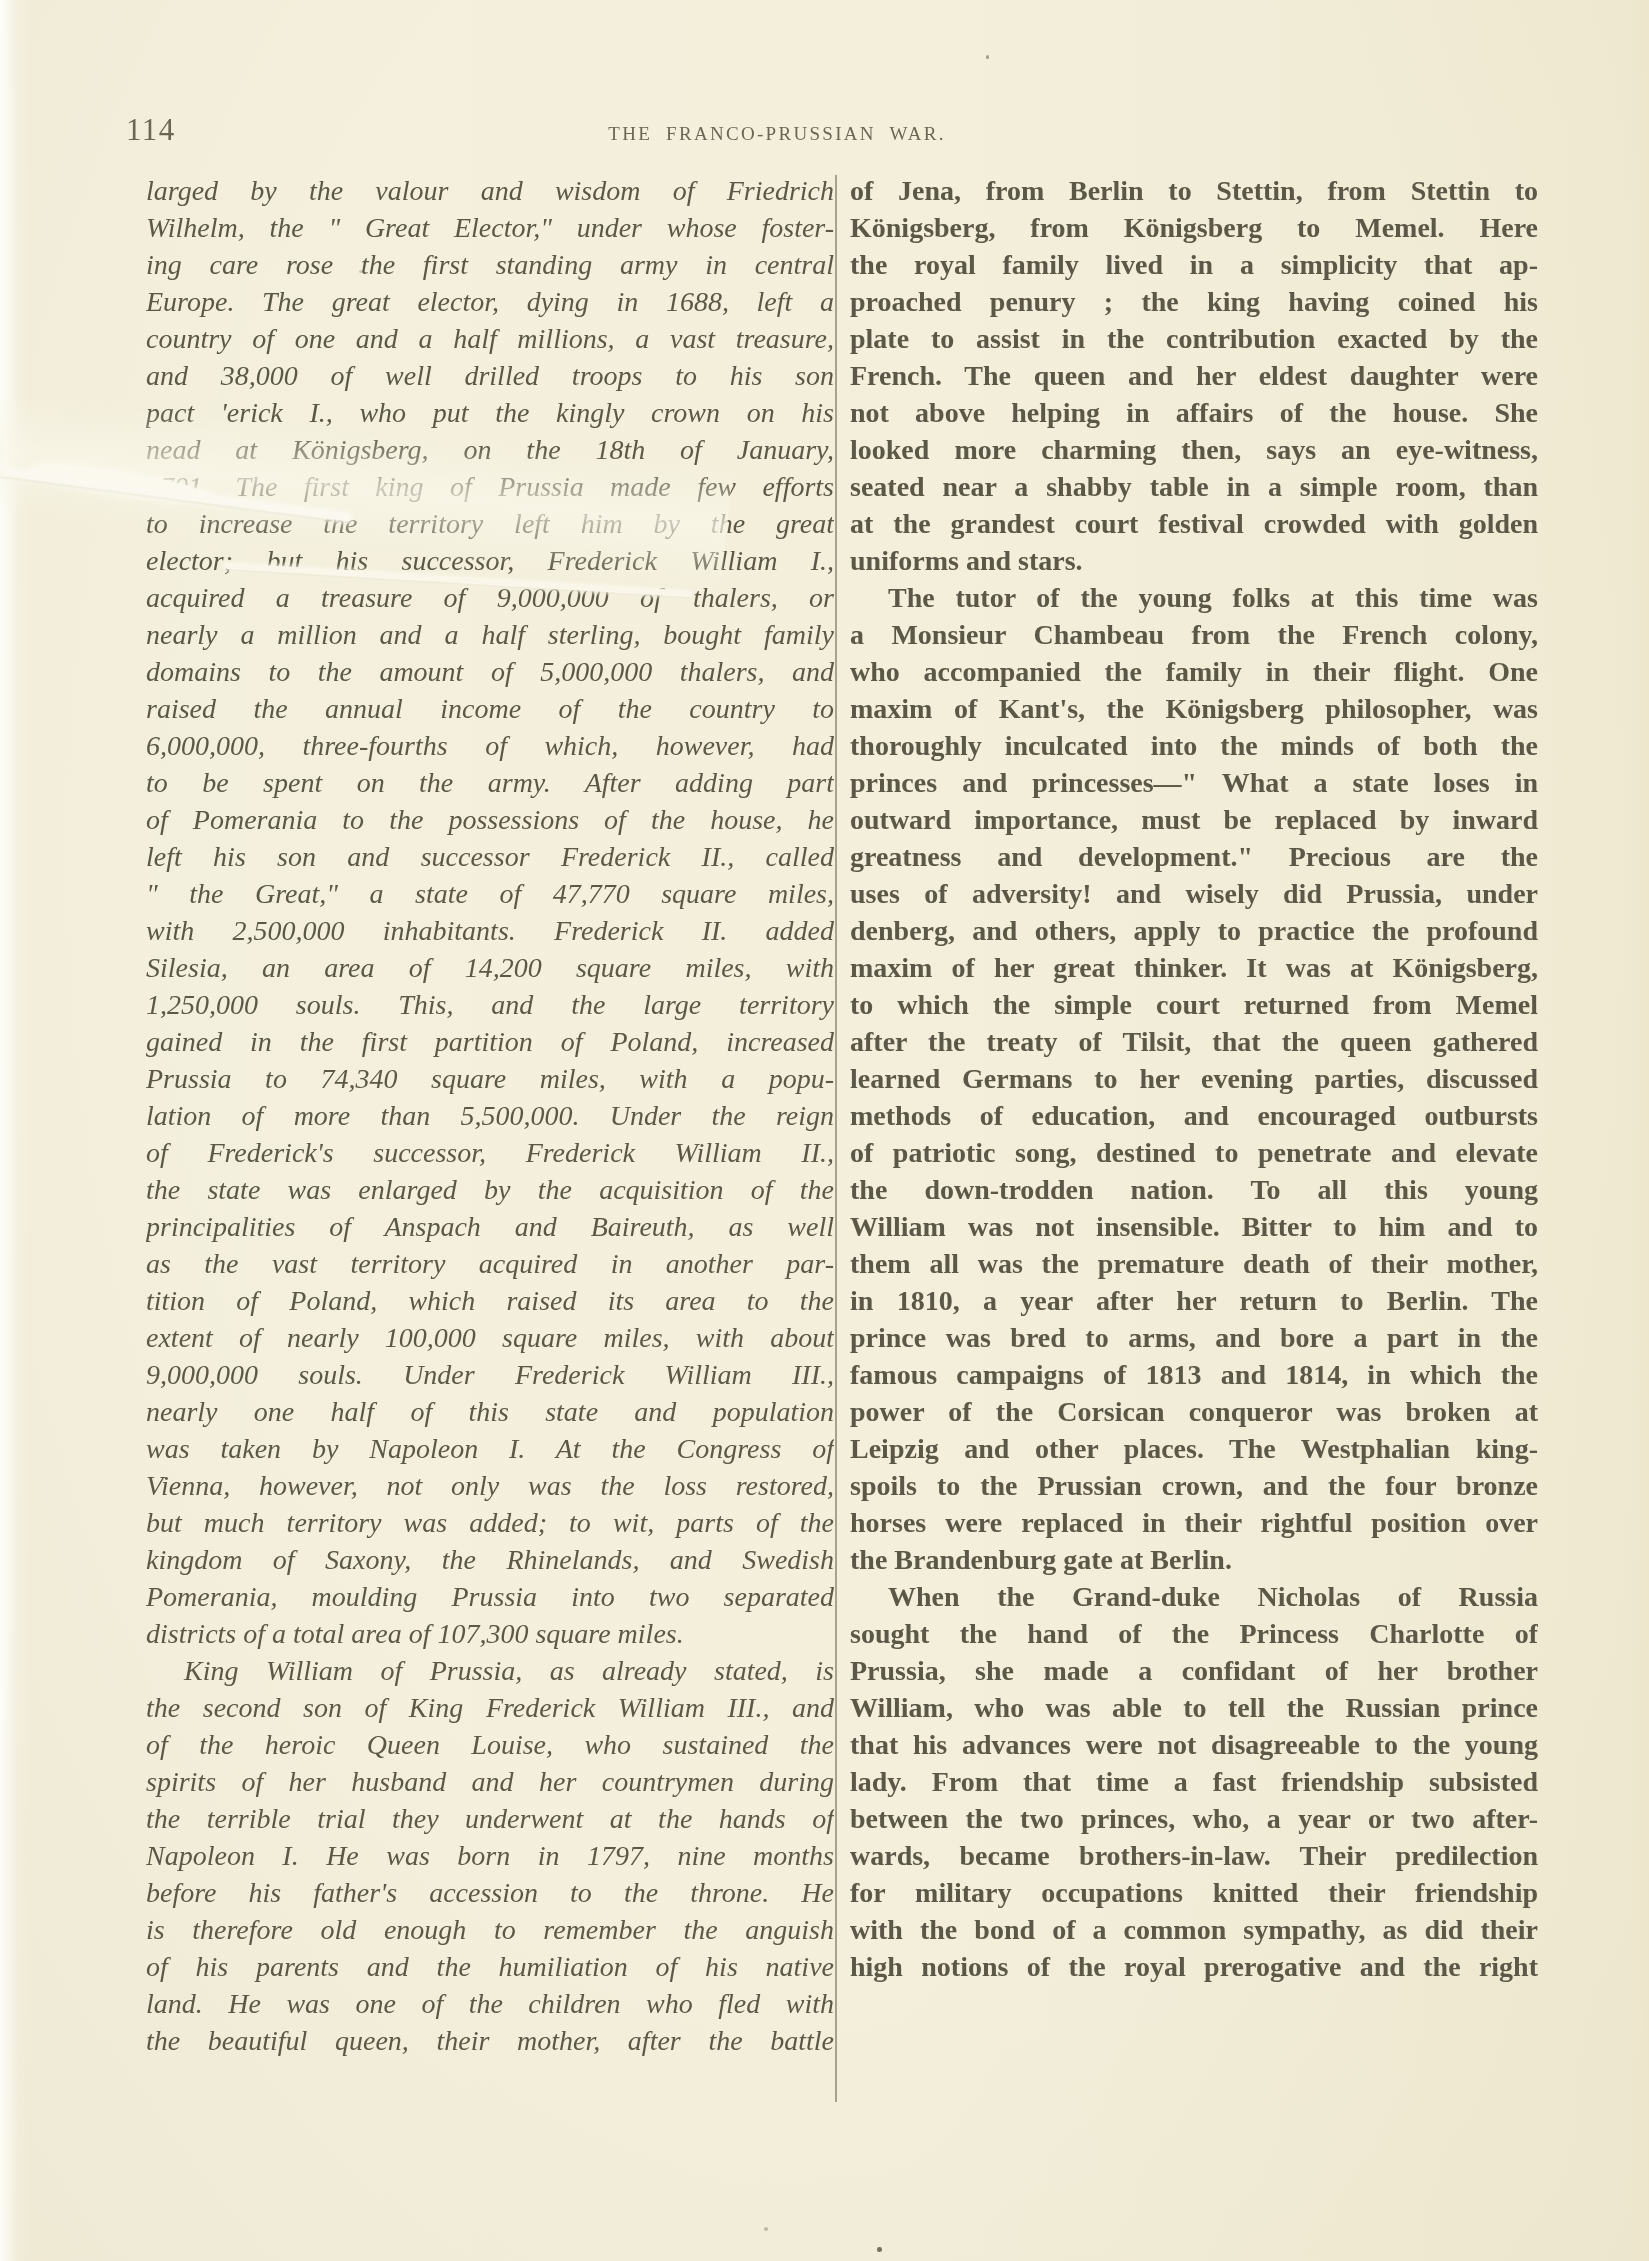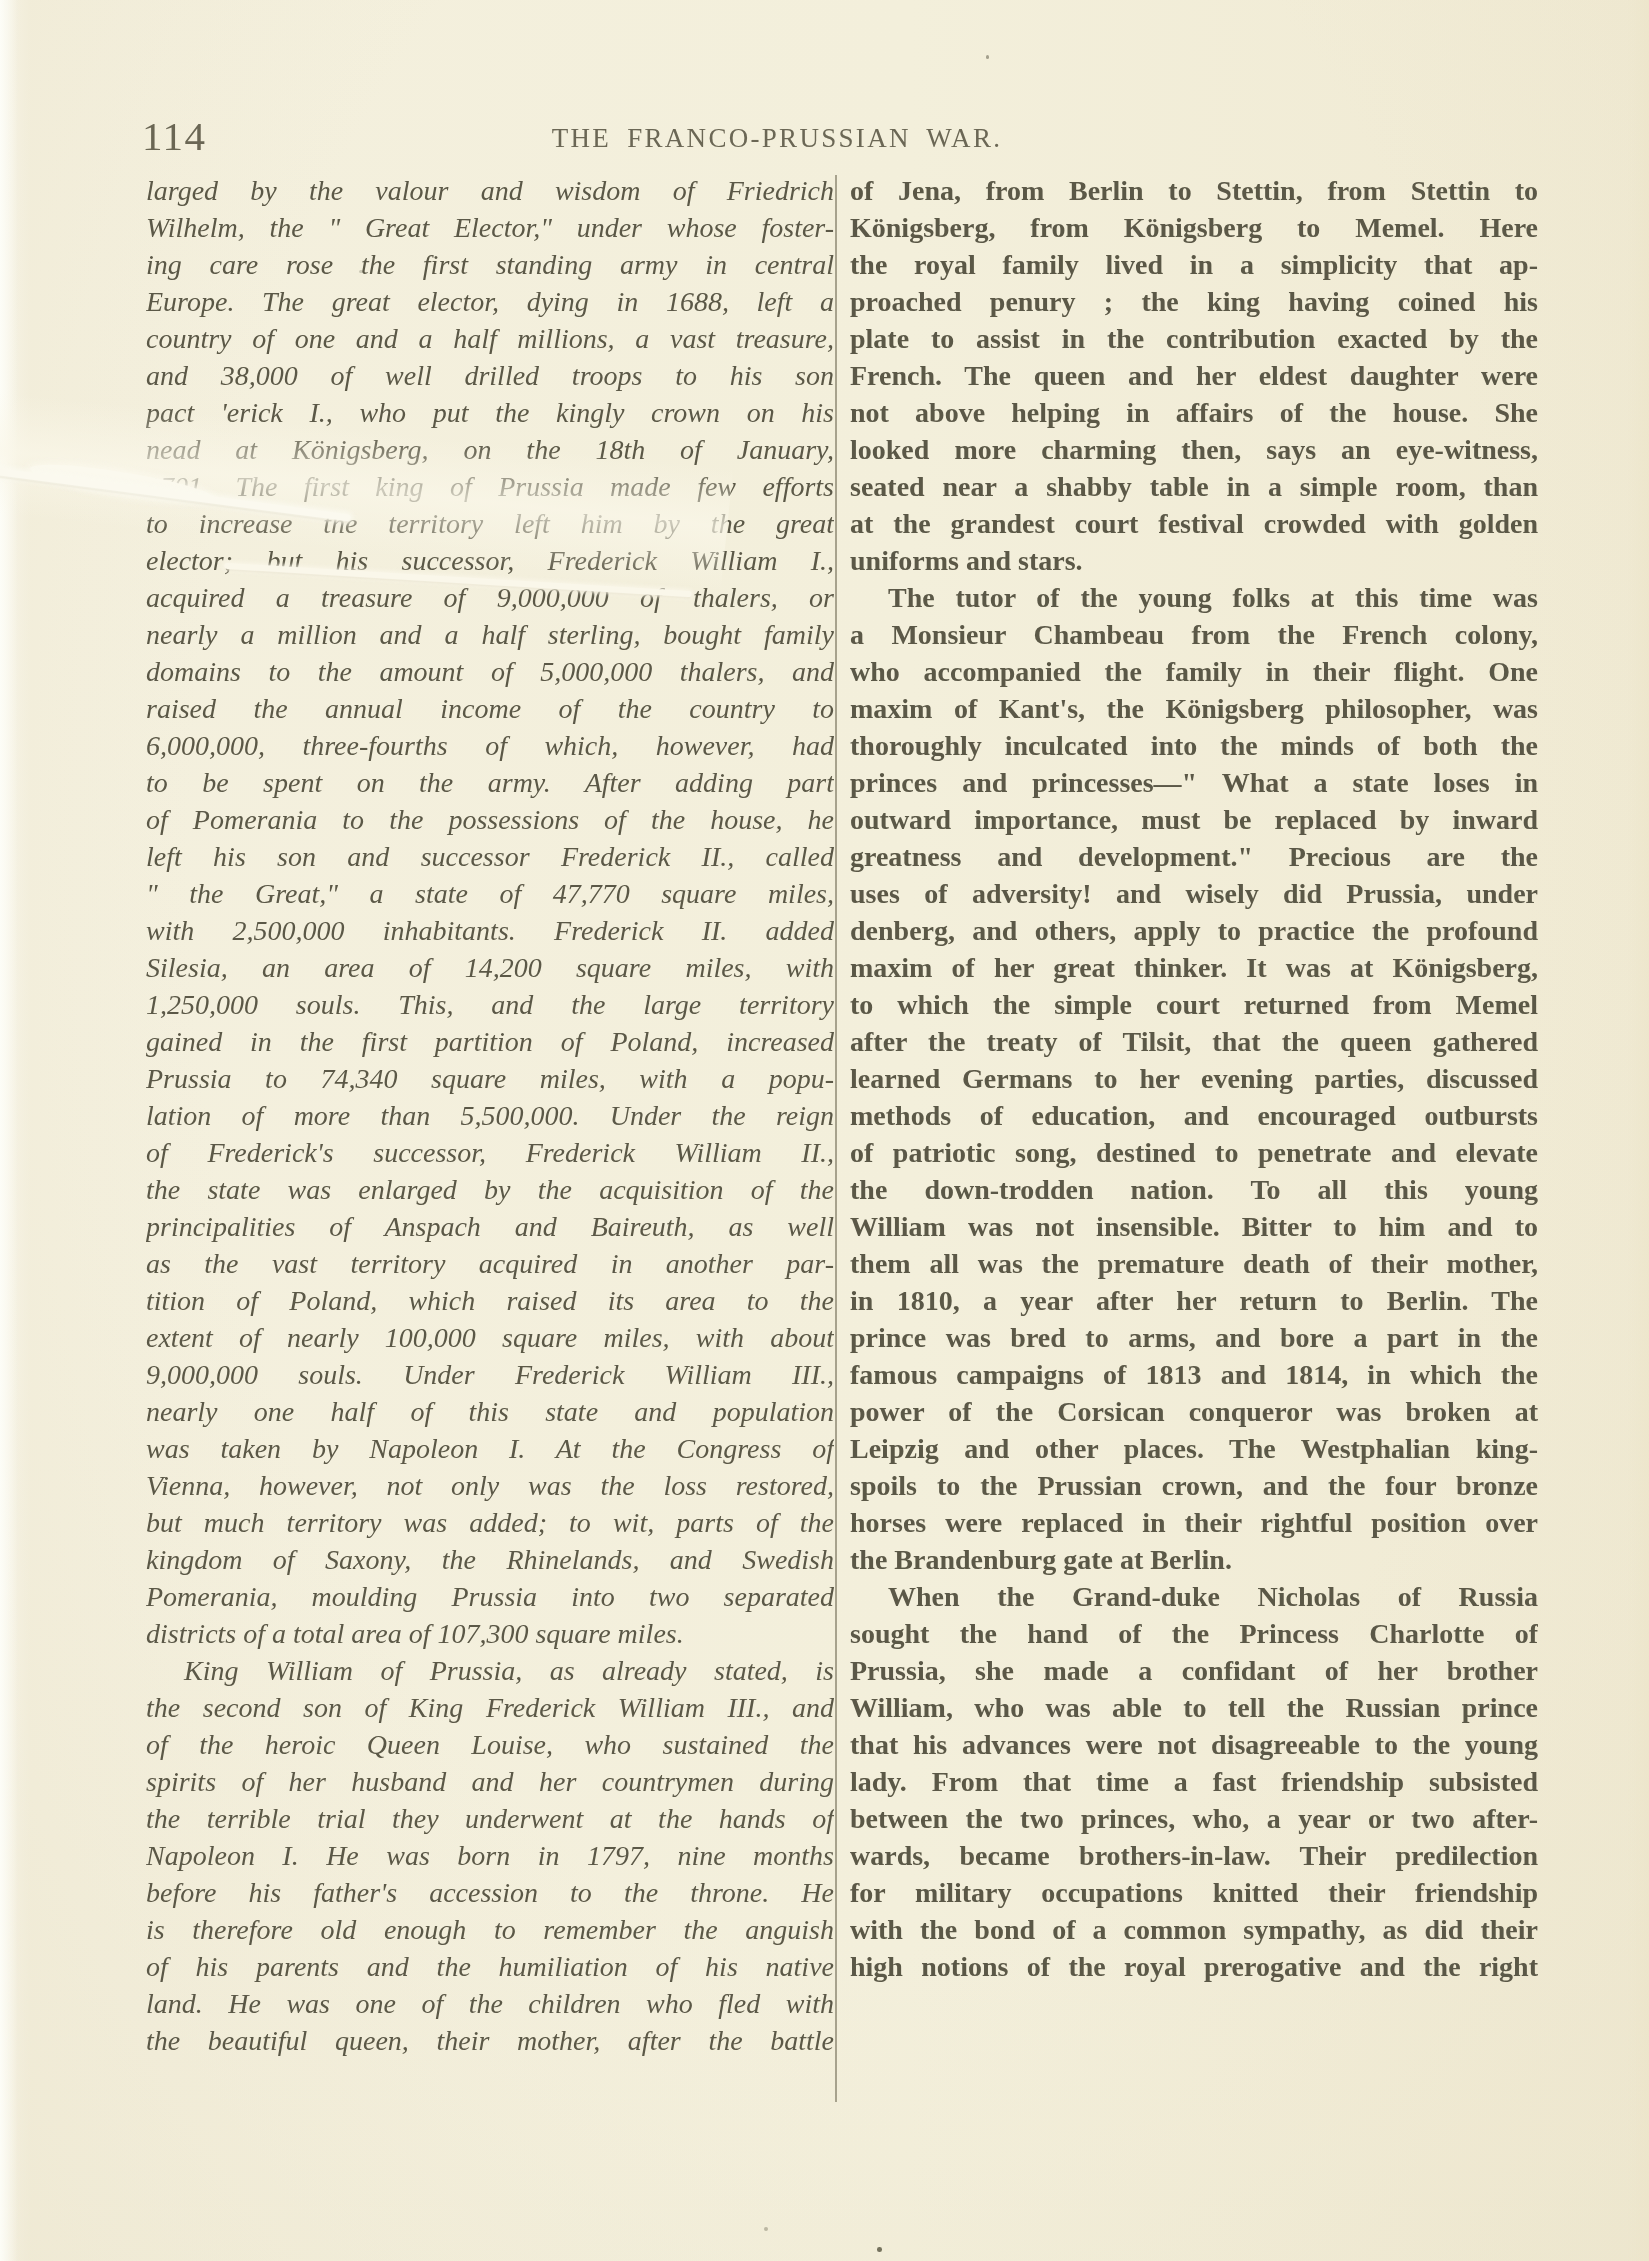--- a/index.html
+++ b/index.html
@@ -18,26 +18,26 @@
   }
   .left-edge{
     position:absolute;left:0;top:0;width:18.4px;height:100%;
     background:linear-gradient(90deg,#fdfdf7,rgba(253,253,247,0));
   }
   .right-edge{
     position:absolute;right:0;top:0;width:23px;height:100%;
     background:linear-gradient(270deg,rgba(236,228,200,0.55),rgba(236,228,200,0));
   }
   .page-number{
-    position:absolute;left:142px;top:112px;
-    font-size:41px;color:#6a6654;letter-spacing:1.5px;
+    position:absolute;left:126px;top:112px;
+    font-size:31px;color:#6a6654;letter-spacing:1.5px;
   }
   .running-head{
     position:absolute;left:777px;top:123px;transform:translateX(-50%);
-    font-size:27px;letter-spacing:2.3px;word-spacing:7px;white-space:nowrap;
+    font-size:19px;letter-spacing:2.3px;word-spacing:7px;white-space:nowrap;
     color:#6b6755;
   }
   .column{
     position:absolute;top:172px;width:688px;color:#5b5847;
   }
   .column.left{left:146px;font-style:italic;}
   .column.right{left:850px;font-weight:bold;}
   .line{
     height:37px;line-height:37px;font-size:28px;overflow:hidden;
     text-align:justify;text-align-last:justify;

